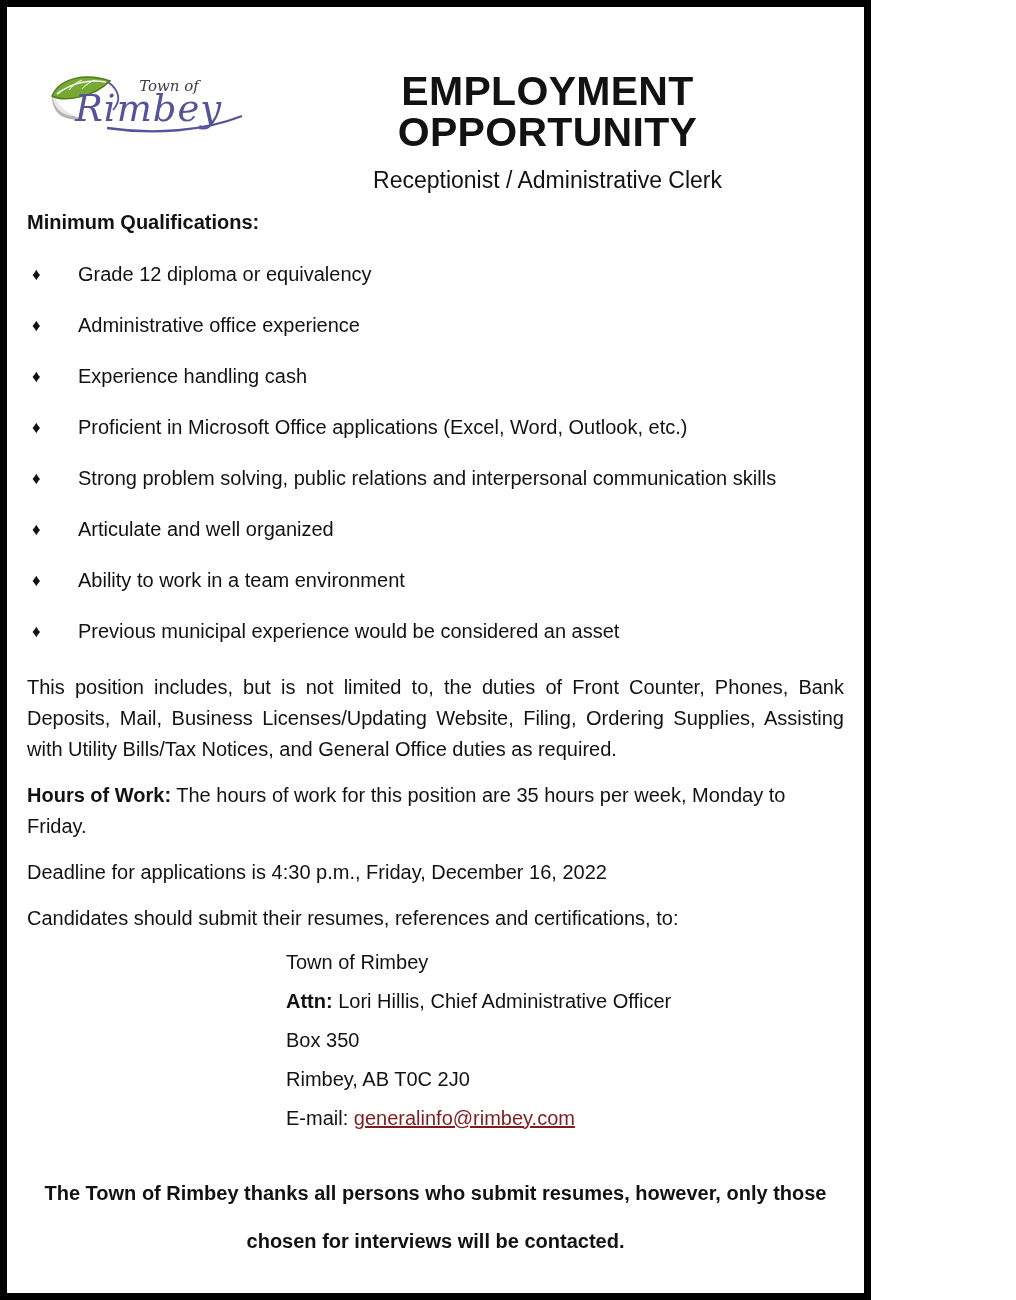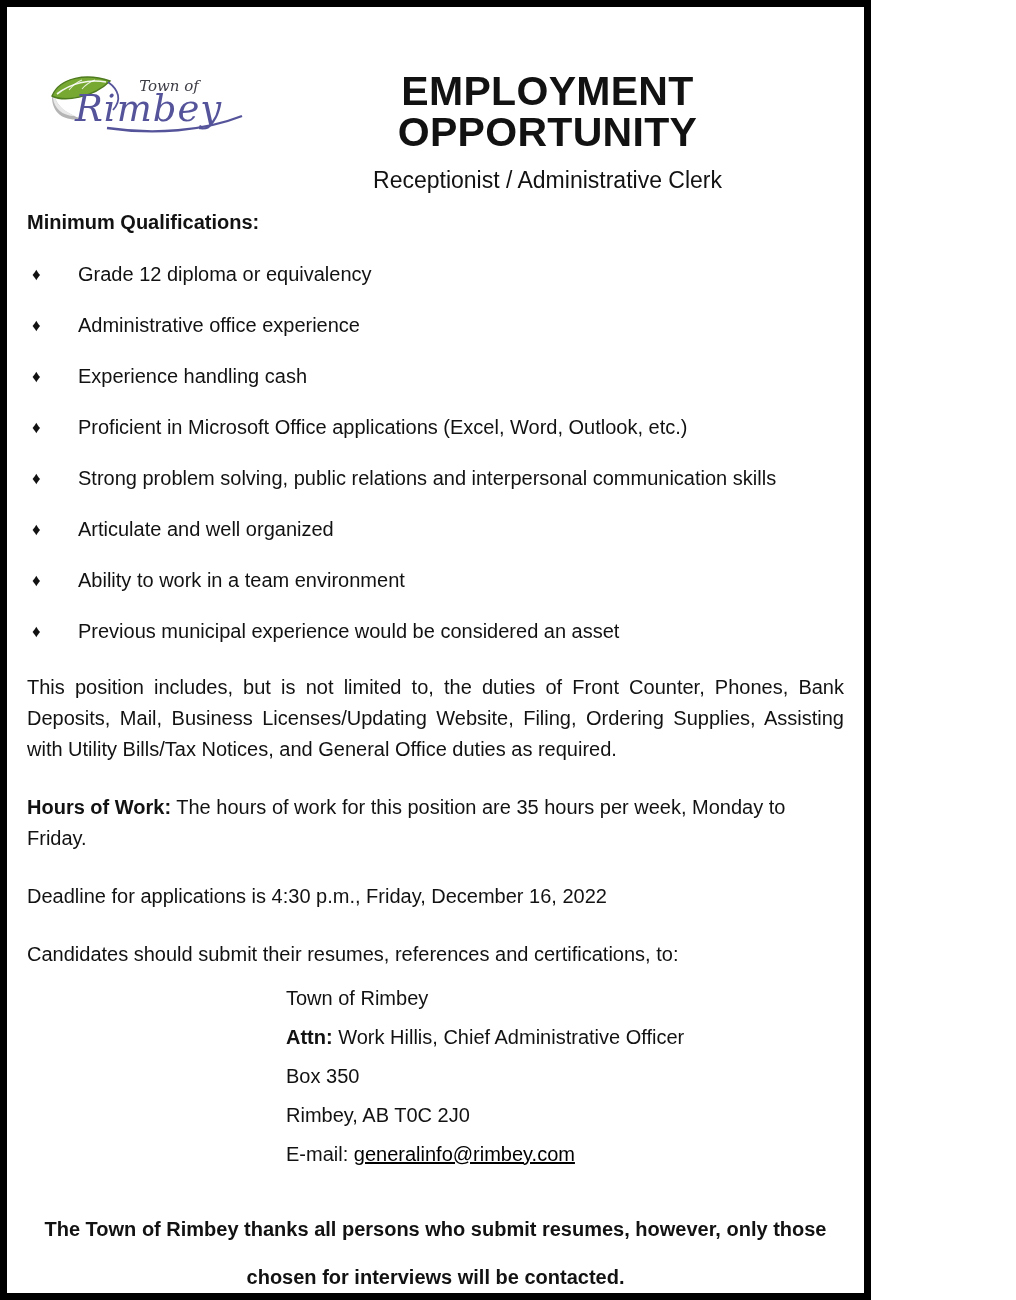--- a/index.html
+++ b/index.html
@@ -24,21 +24,21 @@
   
   .para { font-size:20px; line-height:31px; margin:0; }
   .justify { text-align:justify; }
   .intro { margin-top:33px; }
   .section-heading { font-size:20px; font-weight:bold; margin:20px 0 0 0; line-height:21px; }
   
   .qual-list { list-style:none; margin:31px 0 0 0; padding:0; }
   .qual-list li { display:flex; align-items:flex-start; margin:0 0 30px 0; font-size:20px; line-height:21px; }
   .bullet { flex:0 0 46px; padding-left:5px; font-size:17px; line-height:21px; }
   .duties { margin-top:26px; }
-  .single { margin-top:27px; }
+  .single { margin-top:15px; }
   .bold-lead { font-weight:bold; }
   
   .address { margin:18px 0 0 259px; }
   .address p { margin:0 0 18px 0; font-size:20px; line-height:21px; }
   .address a { text-decoration:underline; }
   
   .footer {
     margin-top:40px;
     text-align:center;
     font-weight:bold;
@@ -120,21 +120,21 @@
   <p class="para justify duties">This position includes, but is not limited to, the duties of Front Counter, Phones, Bank Deposits, Mail, Business Licenses/Updating Website, Filing, Ordering Supplies, Assisting with Utility Bills/Tax Notices, and General Office duties as required.</p>
 
   <p class="para single"><span class="bold-lead">Hours of Work:</span><span> The hours of work for this position are 35 hours per week, Monday to Friday.</span></p>
 
   <p class="para single">Deadline for applications is 4:30 p.m., Friday, December 16, 2022</p>
 
   <p class="para single">Candidates should submit their resumes, references and certifications, to:</p>
 
   <div class="address">
     <p>Town of Rimbey</p>
-    <p><span class="bold-lead">Attn:</span><span> Work Hillis, Chief Administrative Officer</span></p>
+    <p><span class="bold-lead">Attn:</span><span> Lori Hillis, Chief Administrative Officer</span></p>
     <p>Box 350</p>
     <p>Rimbey, AB T0C 2J0</p>
-    <p><span>E-mail: </span><a id="email-link" style="color: #000000;">generalinfo@rimbey.com</a></p>
+    <p><span>E-mail: </span><a id="email-link" style="color: #7f1d1d;">generalinfo@rimbey.com</a></p>
   </div>
 
   <p class="footer">The Town of Rimbey thanks all persons who submit resumes, however, only those chosen for interviews will be contacted.</p>
 
 </div>
 
 </body></html>

